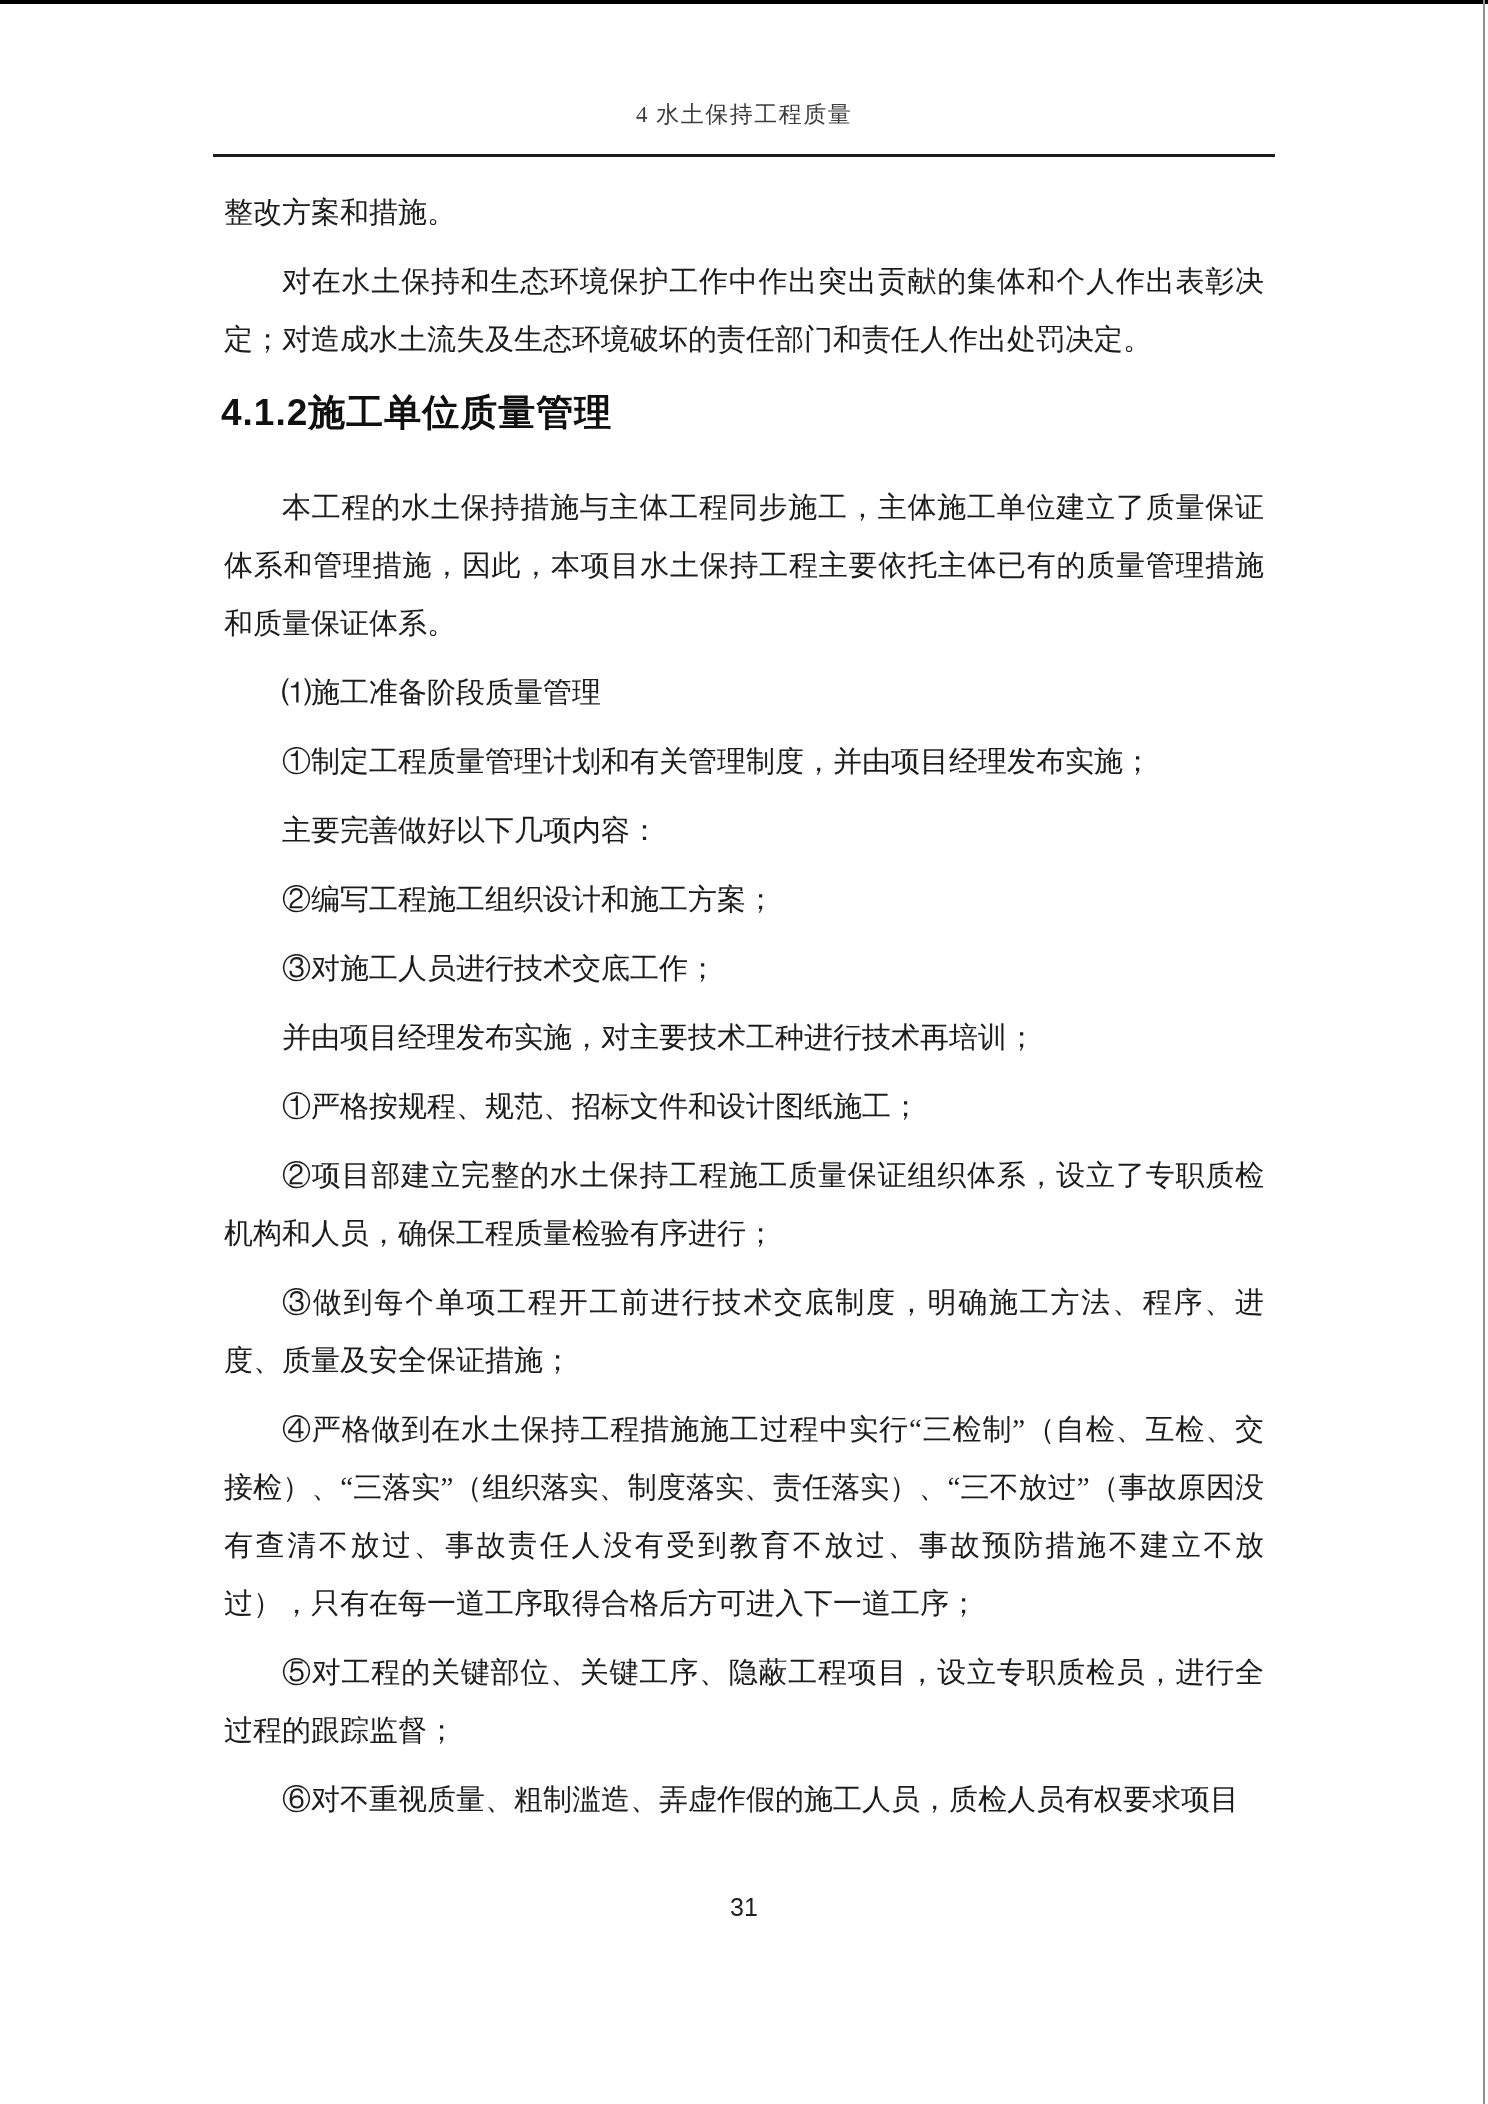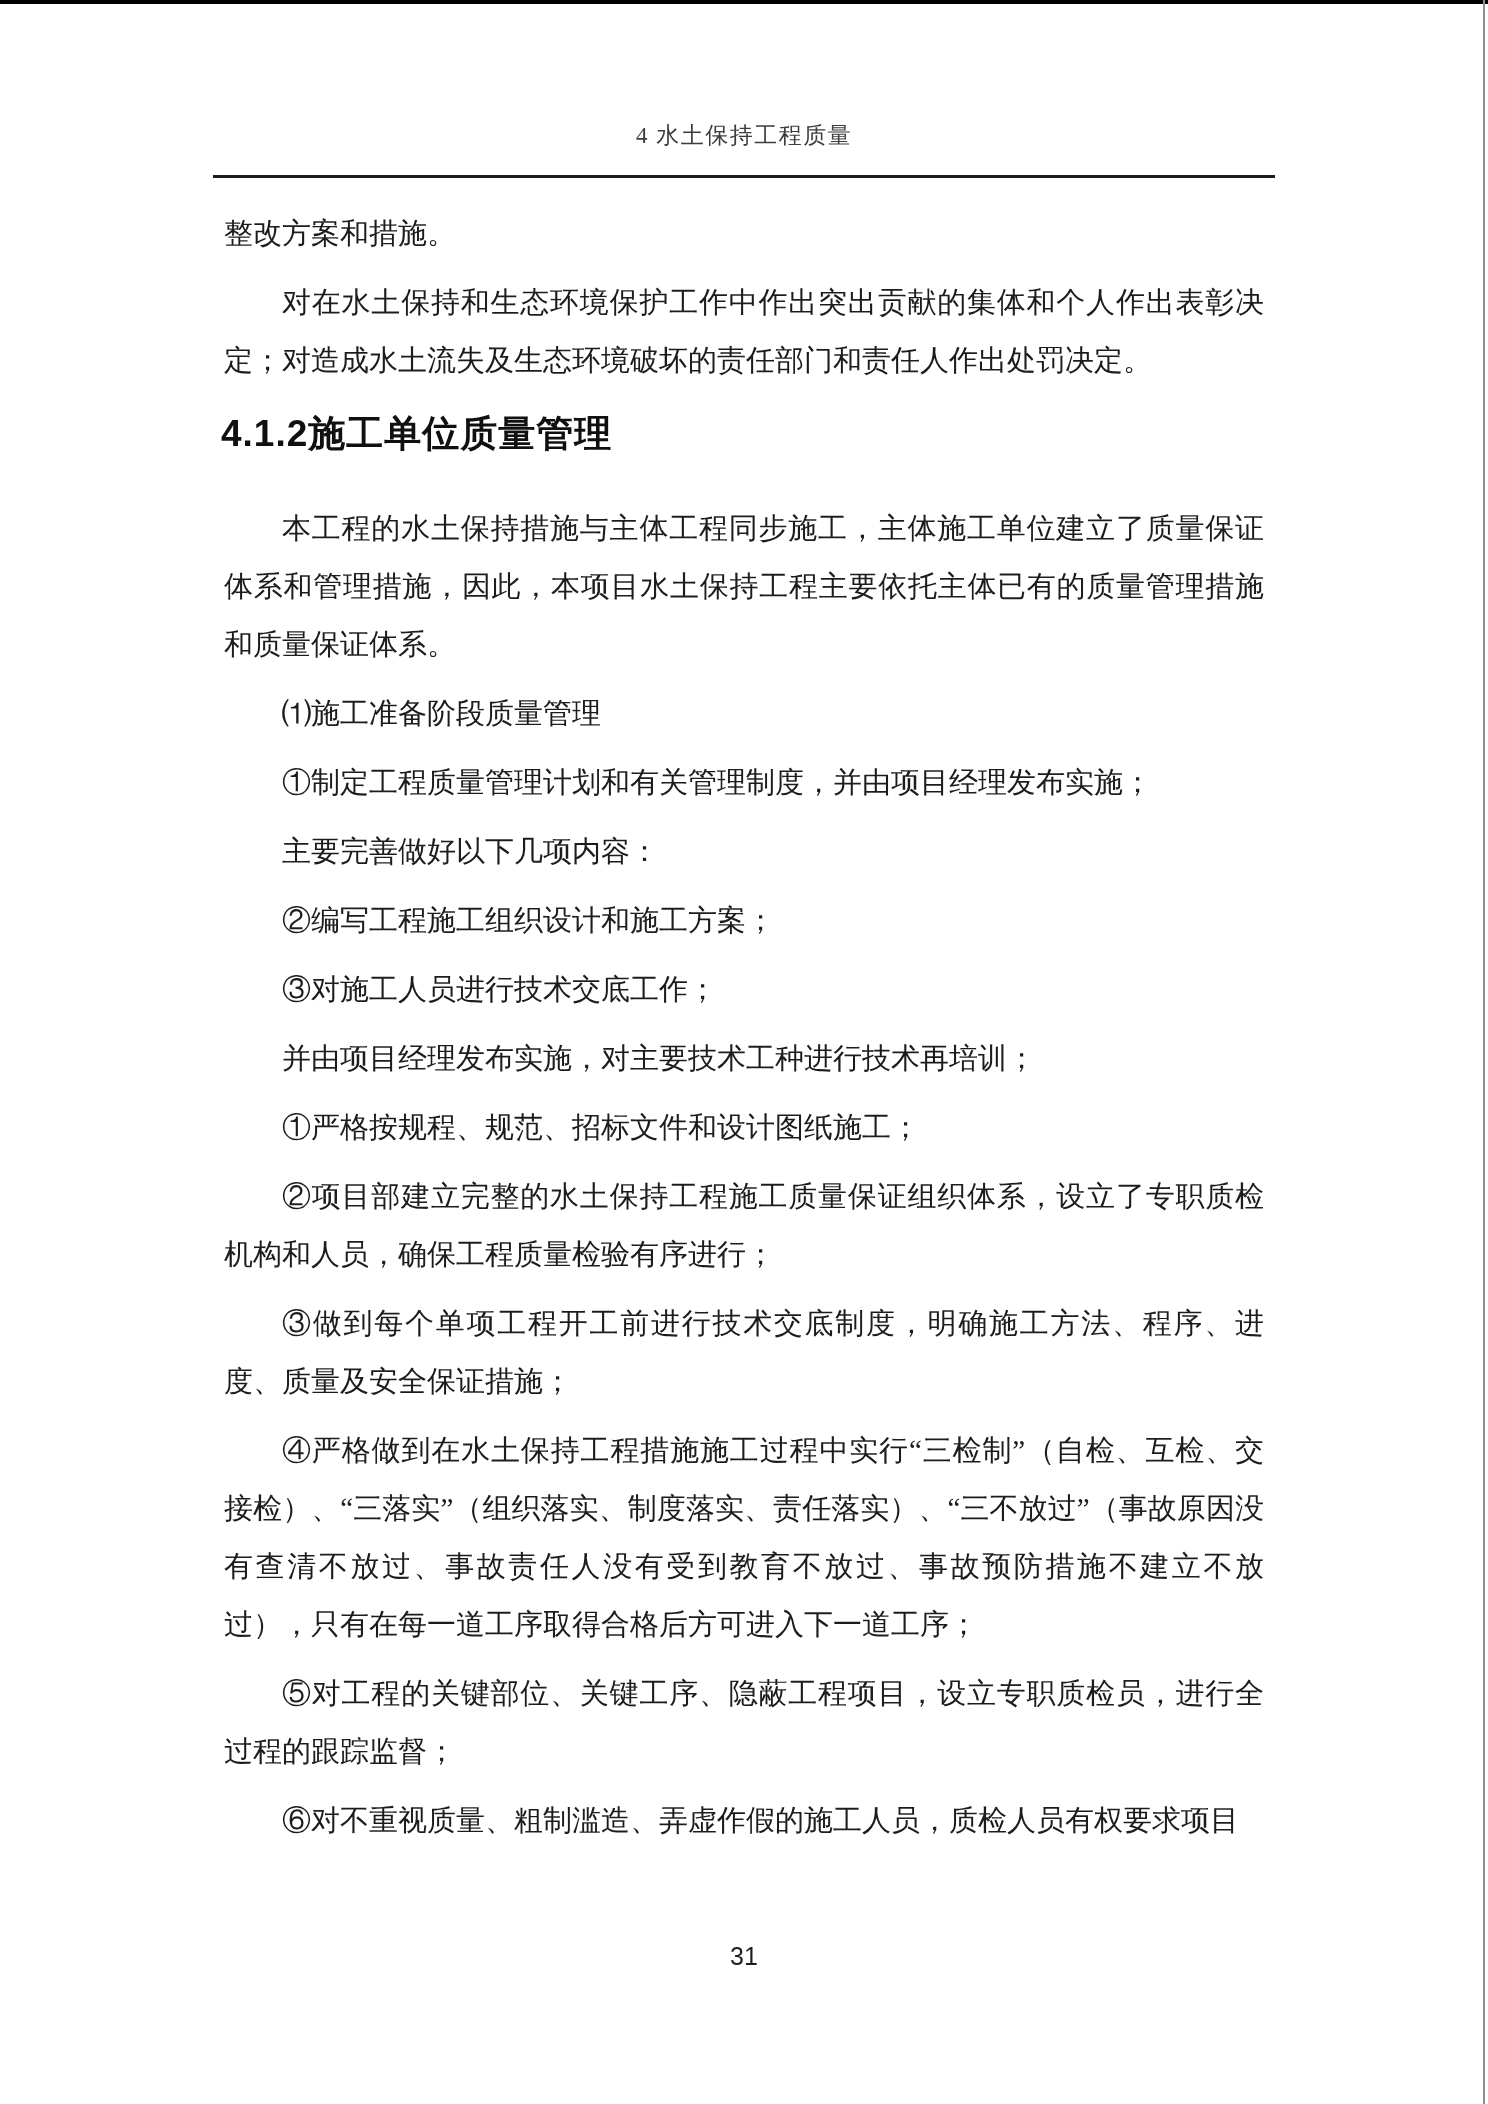--- a/index.html
+++ b/index.html
@@ -21,22 +21,22 @@
     width: 100%; height: 4px;
     background: #000000;
   }
   .right-edge {
     position: absolute;
     top: 0; right: 3px;
     width: 2px; height: 100%;
     background: #8f8f8f;
   }
   .header-title {
-    margin: 0;
-    padding-top: 120px;
+    margin: 11px;
+    padding-top: 88px;
     text-align: center;
     font-size: 23px;
     letter-spacing: 1.5px;
     color: #3d3d3d;
   }
   .header-rule {
     width: 1062px;
     height: 3px;
     background: #1d1d1d;
     margin: 24px auto 0 auto;
@@ -60,21 +60,21 @@
     font-size: 37px;
     font-weight: bold;
     line-height: 58px;
     margin: 16px 0 36px 8px;
     text-indent: 0;
     color: #101010;
     letter-spacing: 1px;
   }
   .footer {
     position: absolute;
-    top: 1942px;
+    top: 1893px;
     left: 0;
     width: 100%;
     text-align: center;
     font-family: "Liberation Sans", "DejaVu Sans", sans-serif;
     font-size: 25px;
     color: #1f1f1f;
   }
 </style>
 </head>
 <body>

